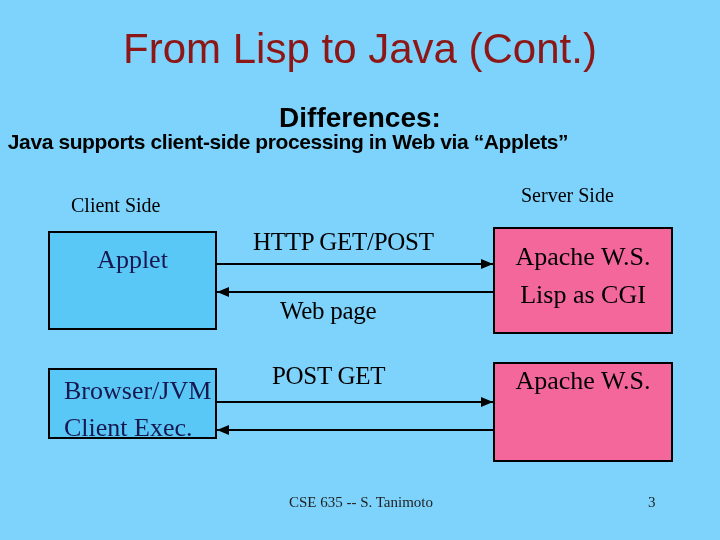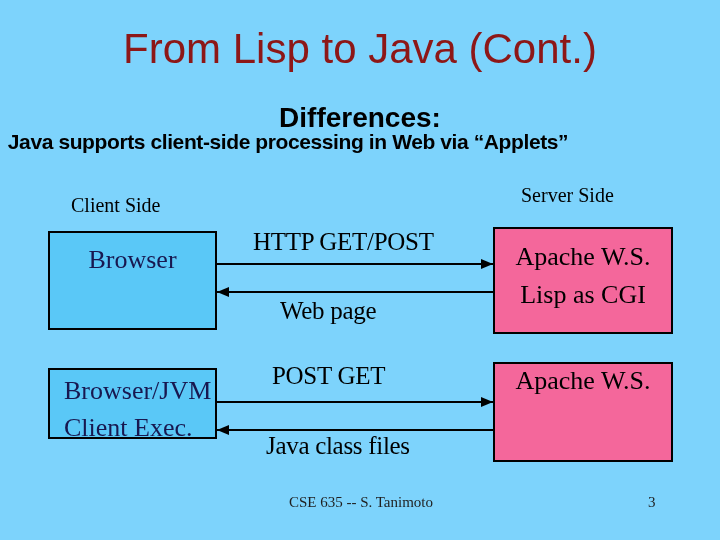--- a/index.html
+++ b/index.html
@@ -132,21 +132,21 @@
 <div class="slide">
 
   <div class="title">From Lisp to Java (Cont.)</div>
   <div class="heading">Differences:</div>
   <div class="subheading">Java supports client-side processing in Web via “Applets”</div>
 
   <div class="side-label client">Client Side</div>
   <div class="side-label server">Server Side</div>
 
   <div class="box blue box-browser">
-    <div class="boxline navy center">Browser</div>
+    <div class="boxline navy center">Applet</div>
   </div>
 
   <div class="box pink box-apache1">
     <div class="boxline center l1">Apache W.S.</div>
     <div class="boxline center l2">Lisp as CGI</div>
   </div>
 
   <div class="box blue box-jvm">
     <div class="boxline navy l1">Browser/JVM</div>
     <div class="boxline navy l2">Client Exec.</div>
@@ -163,20 +163,19 @@
   <div class="hline b"></div>
   <div class="arrowhead left b"></div>
   <div class="arrow-label lbl-webpage">Web page</div>
 
   <div class="hline c"></div>
   <div class="arrowhead right c"></div>
   <div class="arrow-label lbl-httpget">POST GET</div>
 
   <div class="hline d"></div>
   <div class="arrowhead left d"></div>
-  <div class="arrow-label lbl-javaclass">Java class files</div>
 
   <div class="footer">
     <div>CSE 635 -- S. Tanimoto</div>
   </div>
   <div class="page-number">3</div>
 
 </div>
 
 </body></html>

